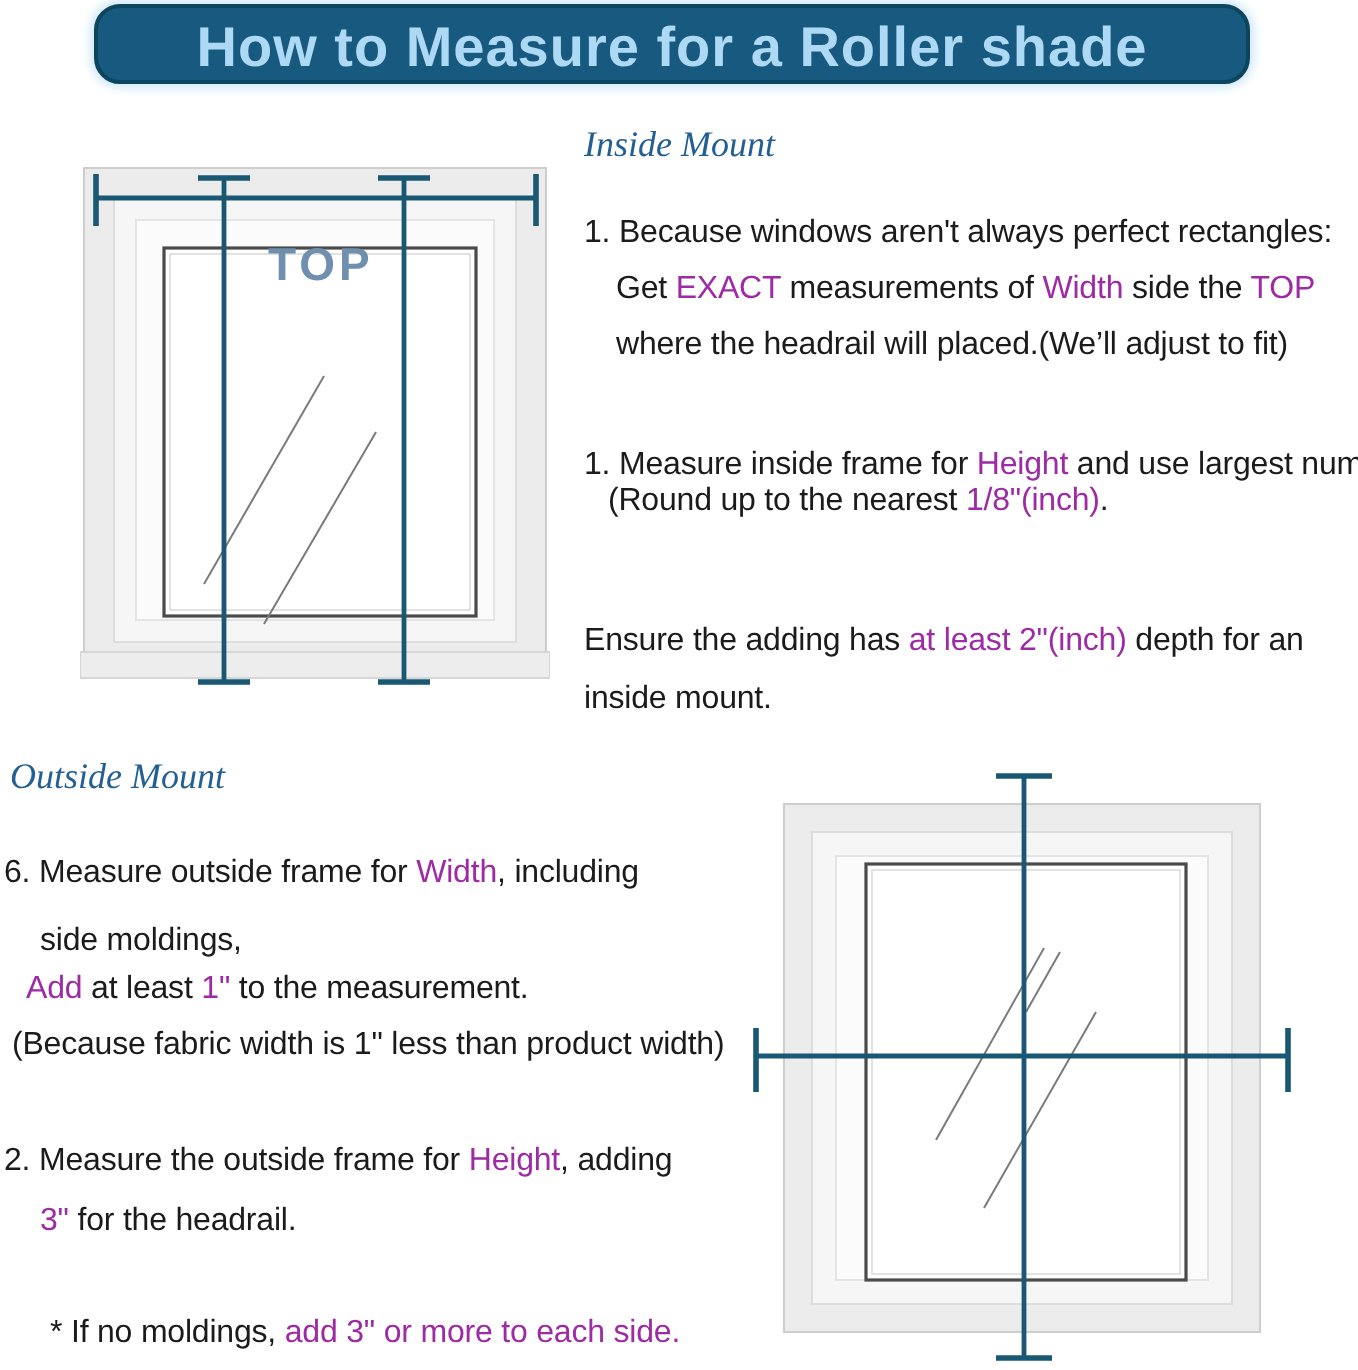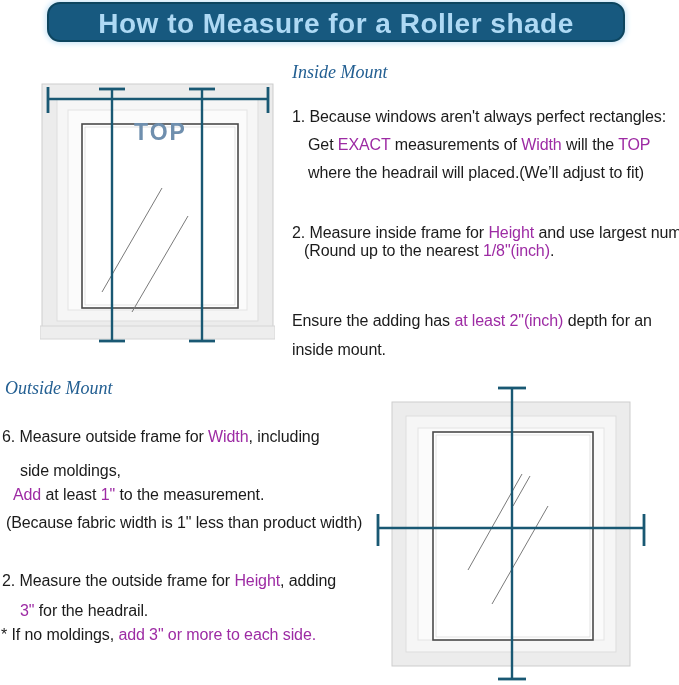--- a/index.html
+++ b/index.html
@@ -86,35 +86,35 @@
     <line class="mcap" x1="59" y1="261" x2="85" y2="261"></line>
     <line class="mline" x1="162" y1="9" x2="162" y2="261"></line>
     <line class="mcap" x1="149" y1="9" x2="175" y2="9"></line>
     <line class="mcap" x1="149" y1="261" x2="175" y2="261"></line>
   </g>
   <text class="top-label" x="94" y="60">TOP</text>
 </svg>
 
 <div class="abs section-heading" style="left:292px;top:62px;">Inside Mount</div>
 <div class="abs bline" style="left:292px;top:108px;"><span>1. Because windows aren't always perfect rectangles:</span></div>
-<div class="abs bline" style="left:308px;top:136px;"><span>Get </span><span class="p">EXACT</span><span> measurements of </span><span class="p">Width</span><span> will the </span><span class="p">TOP</span></div>
+<div class="abs bline" style="left:308px;top:136px;"><span>Get </span><span class="p">EXACT</span><span> measurements of </span><span class="p">Width</span><span> side the </span><span class="p">TOP</span></div>
 <div class="abs bline" style="left:308px;top:164px;"><span>where the headrail will placed.(We’ll adjust to fit)</span></div>
-<div class="abs bline" style="left:292px;top:224px;"><span>2. Measure inside frame for </span><span class="p">Height</span><span> and use largest number</span></div>
+<div class="abs bline" style="left:292px;top:224px;"><span>1. Measure inside frame for </span><span class="p">Height</span><span> and use largest number</span></div>
 <div class="abs bline" style="left:304px;top:242px;"><span>(Round up to the nearest </span><span class="p">1/8"(inch)</span><span>.</span></div>
 <div class="abs bline" style="left:292px;top:312px;"><span>Ensure the adding has </span><span class="p">at least 2"(inch)</span><span> depth for an</span></div>
 <div class="abs bline" style="left:292px;top:341px;"><span>inside mount.</span></div>
 
 <div class="abs section-heading" style="left:5px;top:378px;">Outside Mount</div>
 <div class="abs bline" style="left:2px;top:428px;"><span>6. Measure outside frame for </span><span class="p">Width</span><span>, including</span></div>
 <div class="abs bline" style="left:20px;top:438px;margin-top:24px;"><span>side moldings,</span></div>
 <div class="abs bline" style="left:13px;top:486px;"><span class="p">Add</span><span> at least </span><span class="p">1"</span><span> to the measurement.</span></div>
 <div class="abs bline" style="left:6px;top:514px;"><span>(Because fabric width is 1" less than product width)</span></div>
 <div class="abs bline" style="left:2px;top:572px;text-align:right;"><span>2. Measure the outside frame for </span><span class="p">Height</span><span>, adding</span></div>
 <div class="abs bline" style="left:20px;top:602px;"><span class="p">3"</span><span>  for the headrail.</span></div>
-<div class="abs bline" style="left:1px;top:626px;"><span>* If no moldings, </span><span class="p">add 3" or more to each side.</span></div>
+<div class="abs bline" style="left:1px;top:658px;padding-left:24px;"><span>* If no moldings, </span><span class="p">add 3" or more to each side.</span></div>
 
 <svg class="abs" style="left:370px;top:378px;" width="300" height="307" viewBox="0 0 300 307">
   <g>
     <rect class="win-outer" x="22" y="24" width="238" height="264"></rect>
     <rect class="win-step" x="36" y="38" width="210" height="236"></rect>
     <rect class="win-face" x="48" y="50" width="186" height="212"></rect>
     <rect class="win-inner" x="63" y="54" width="160" height="208"></rect>
     <rect class="win-glass" x="66" y="57" width="154" height="202"></rect>
   </g>
   <g>

